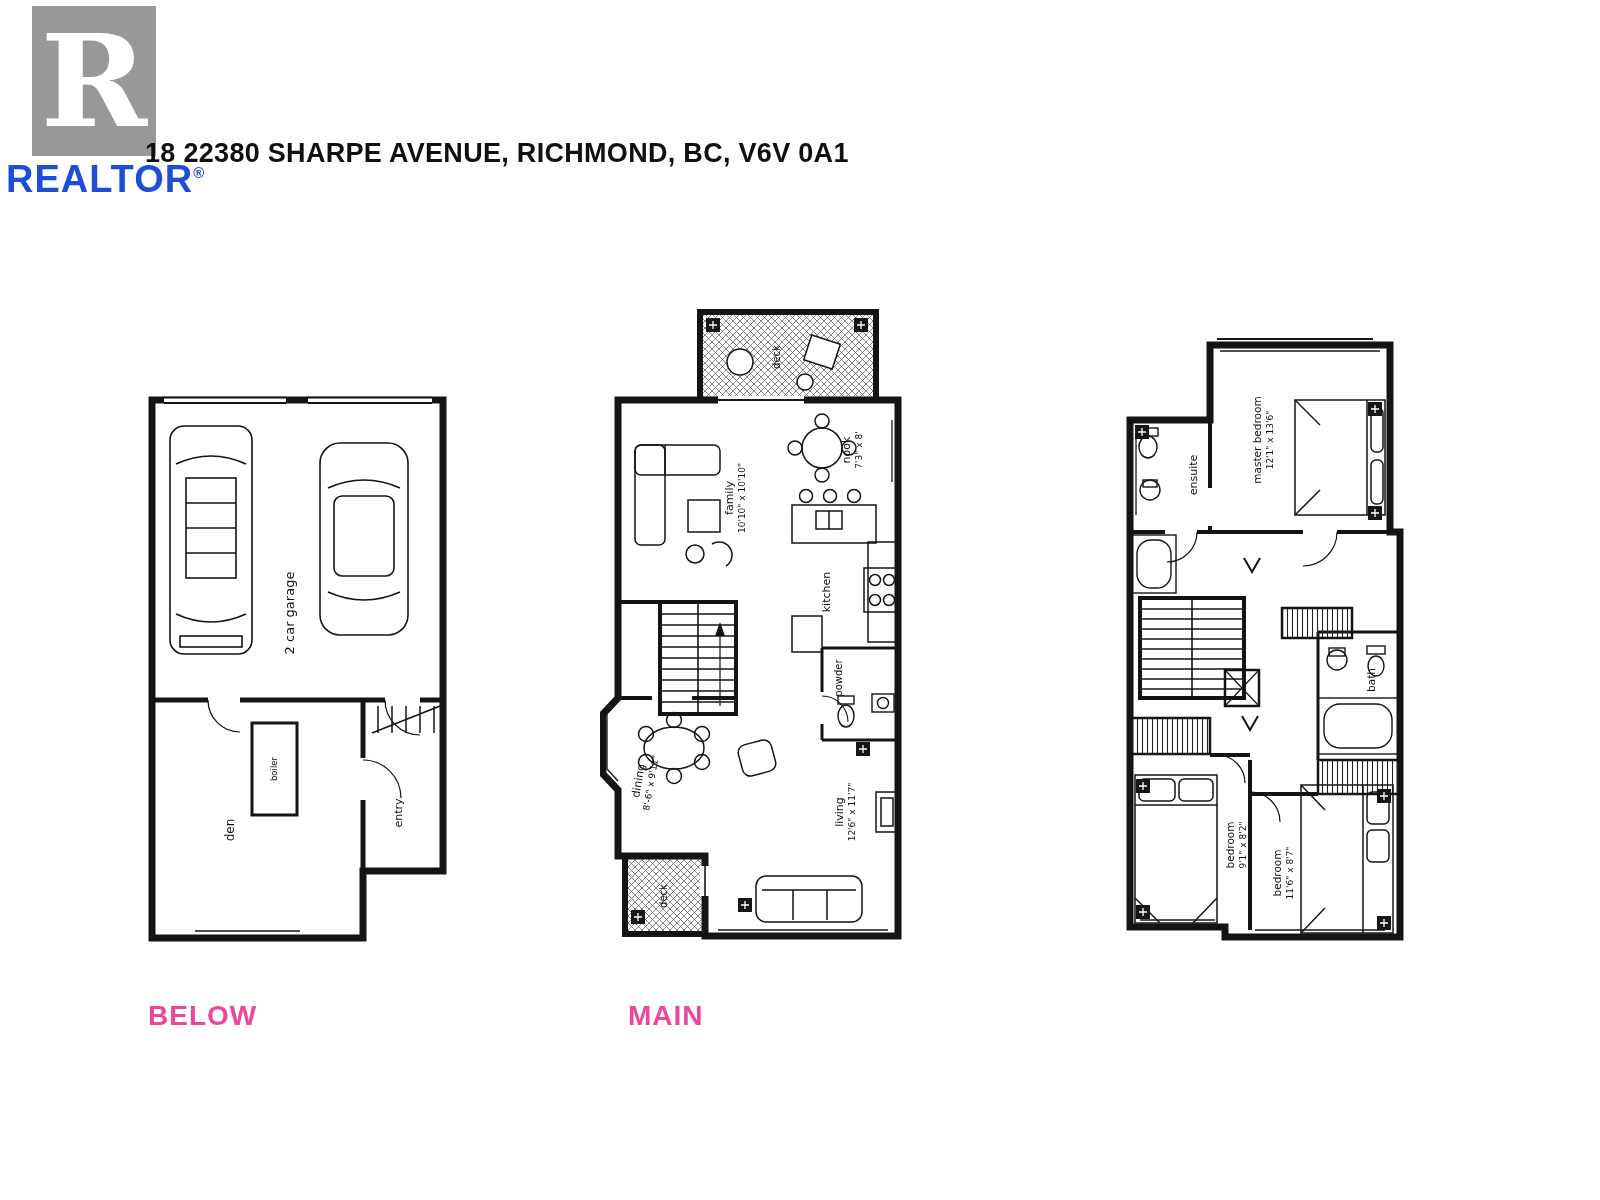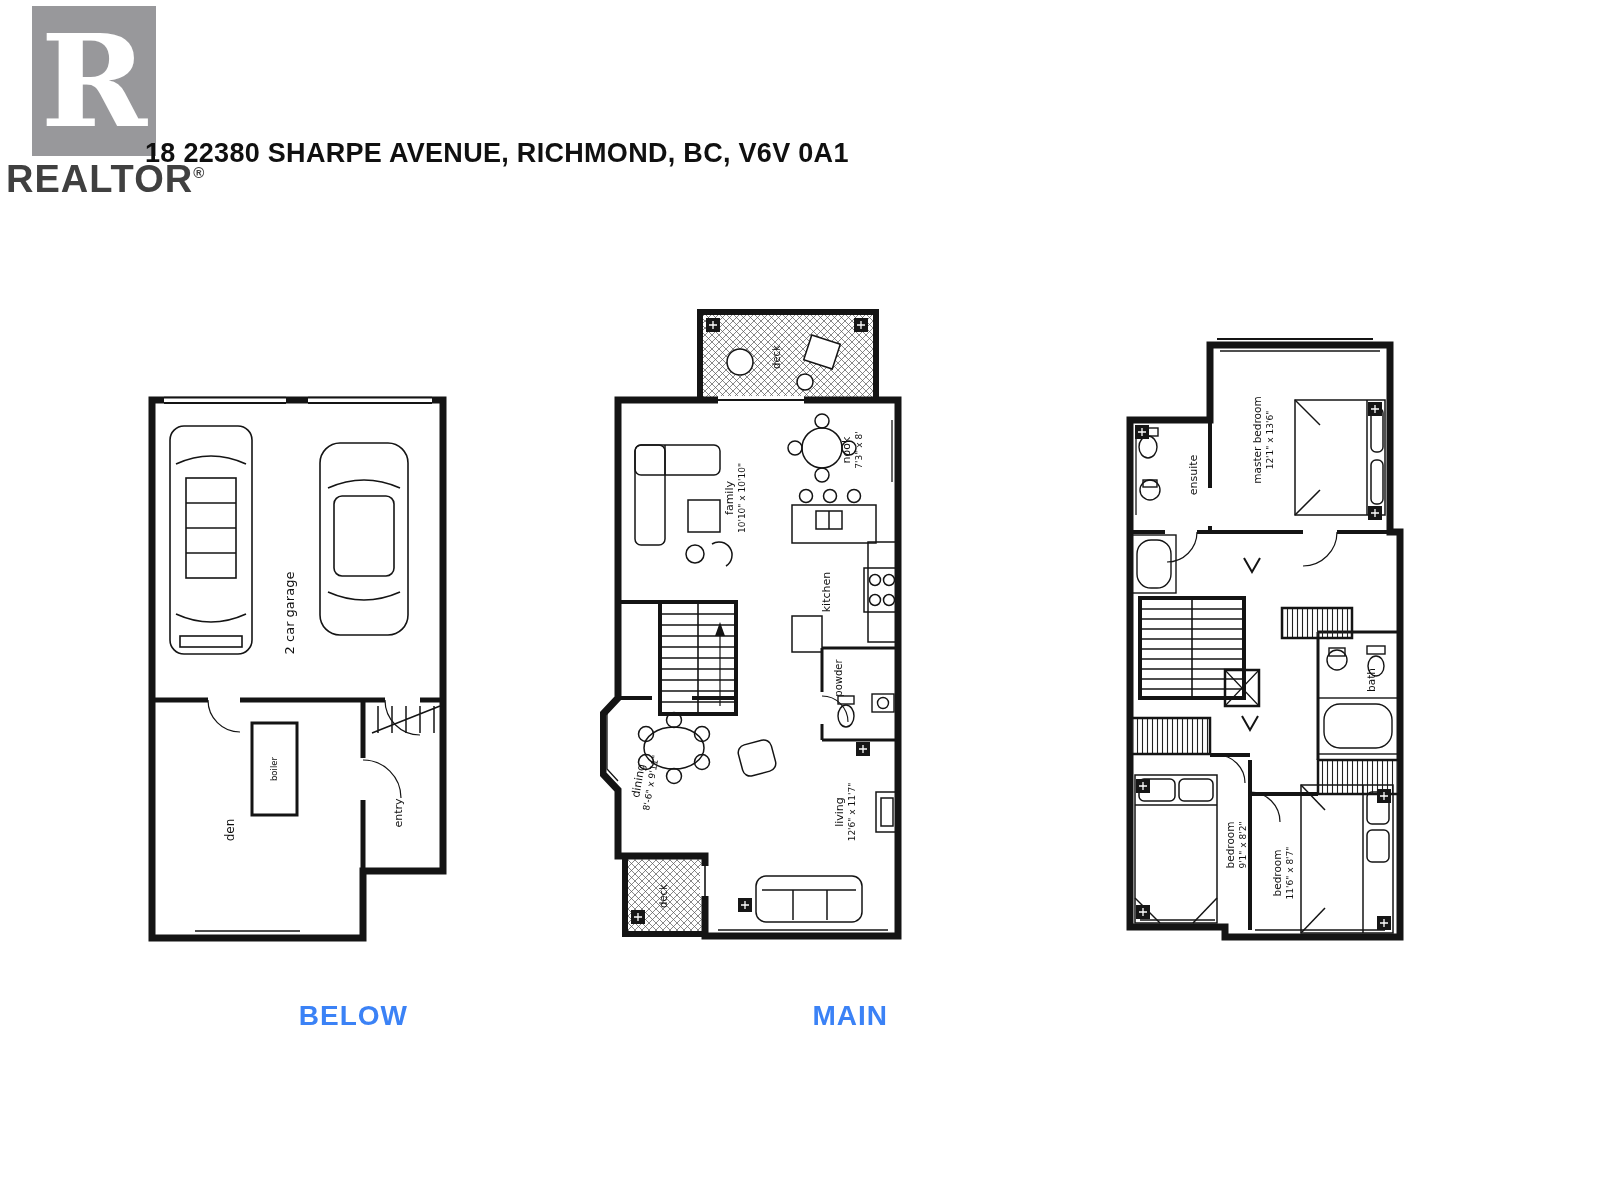--- a/index.html
+++ b/index.html
@@ -4,28 +4,28 @@
 <style>
   * { margin:0; padding:0; box-sizing:border-box; }
   html,body { background:#fff; }
   body { width:1600px; height:1200px; font-family:"Liberation Sans",sans-serif; }
   #canvas { position:relative; width:1600px; height:1200px; background:#ffffff; overflow:hidden; }
 
   .logo-square { position:absolute; left:32px; top:6px; width:124px; height:150px;
                  background:#98989b; display:flex; align-items:center; justify-content:center; }
   .logo-r { font-family:"DejaVu Serif",serif; font-weight:bold; font-size:128px; color:#ffffff; line-height:1; }
   .logo-word { position:absolute; left:6px; top:158px; font-weight:bold; font-size:38px;
-               color:#404040; letter-spacing:1px; font-family:"Liberation Sans",sans-serif; }
+               color:#1d4ed8; letter-spacing:1px; font-family:"Liberation Sans",sans-serif; }
   .logo-word sup { font-size:15px; }
 
   .title { position:absolute; left:145px; top:138px; font-size:27px; font-weight:bold;
            color:#101010; letter-spacing:.3px; white-space:nowrap; }
 
-  .floor-label { position:absolute; width:260px; text-align:right; font-size:28px;
-                 font-weight:bold; color:#3b82f6; letter-spacing:1px; }
+  .floor-label { position:absolute; width:260px; text-align:left; font-size:28px;
+                 font-weight:bold; color:#ec4899; letter-spacing:1px; }
 
   .plan { position:absolute; }
   .plan text { font-family:"DejaVu Sans",sans-serif; fill:#101010; }
 </style>
 </head>
 <body>
 
 <div id="canvas">
 
   <div class="logo-square">

